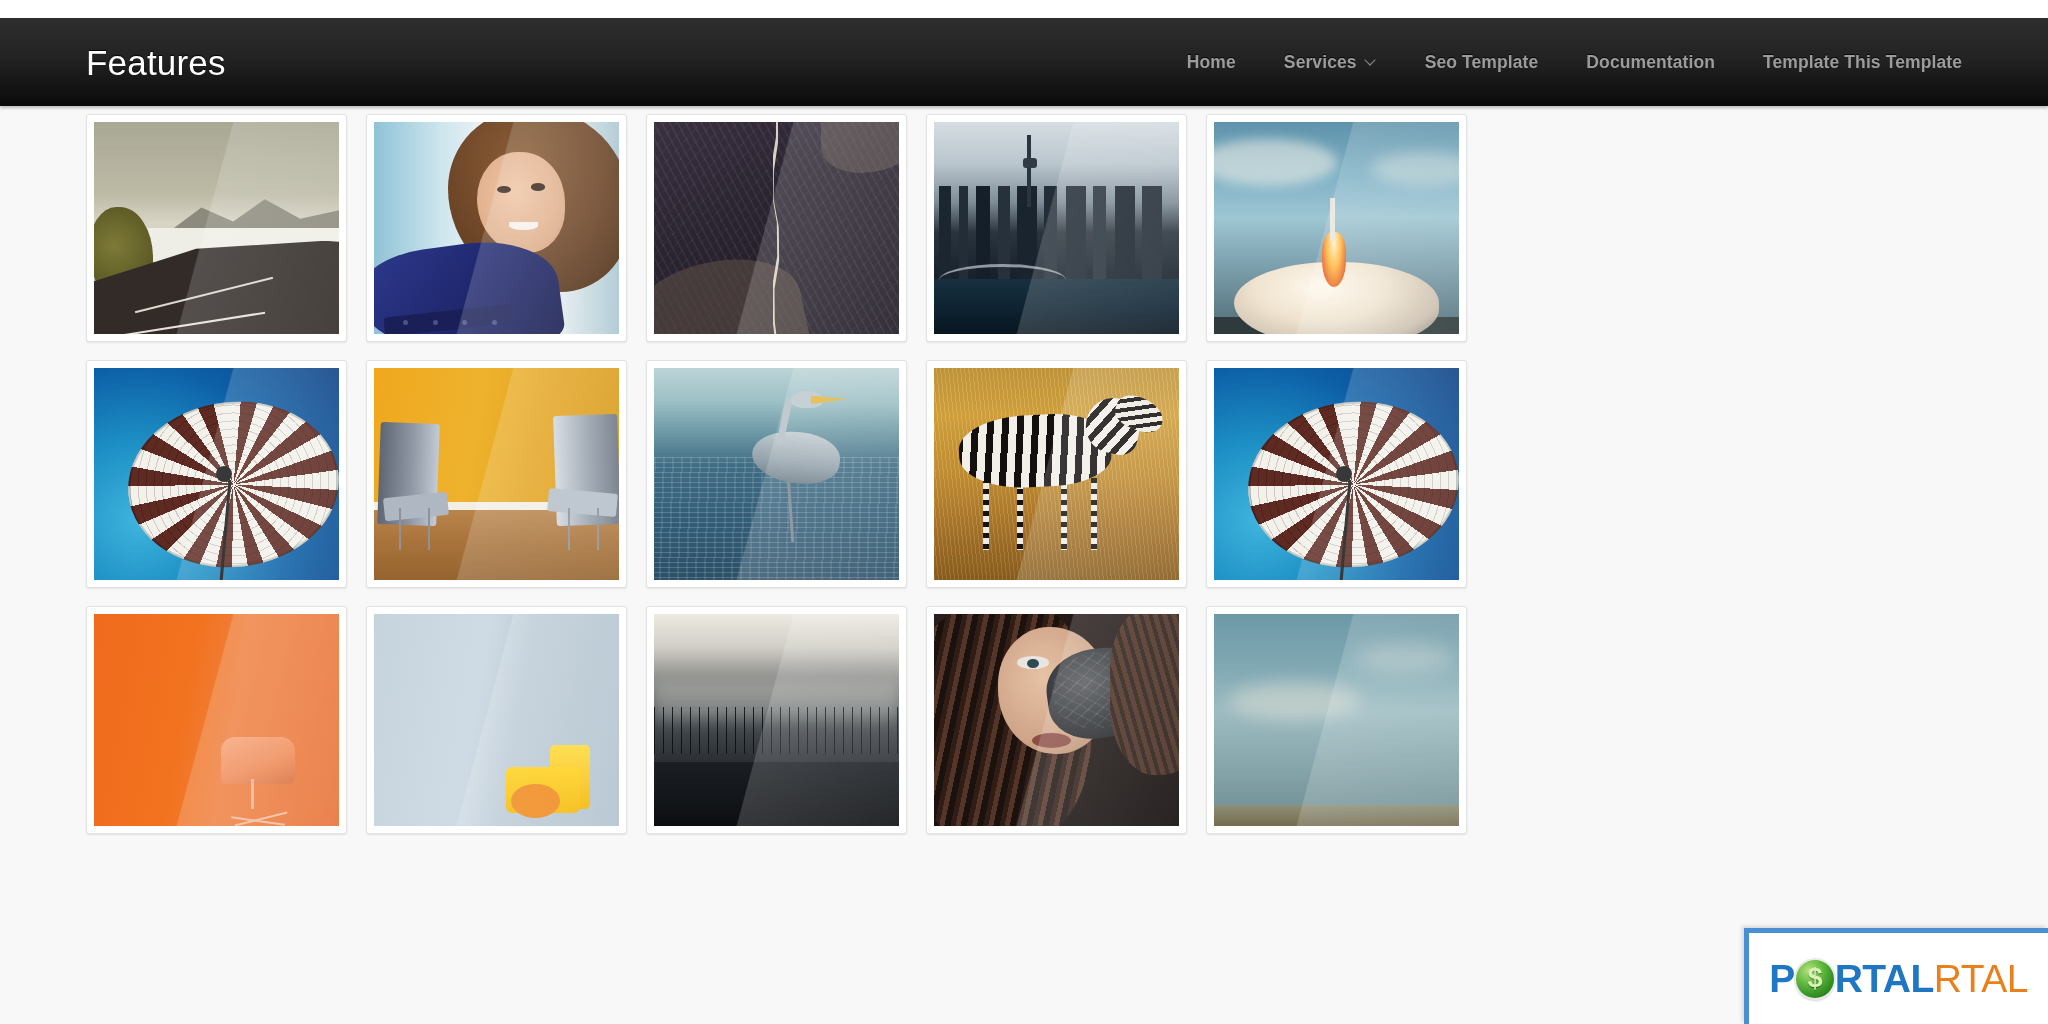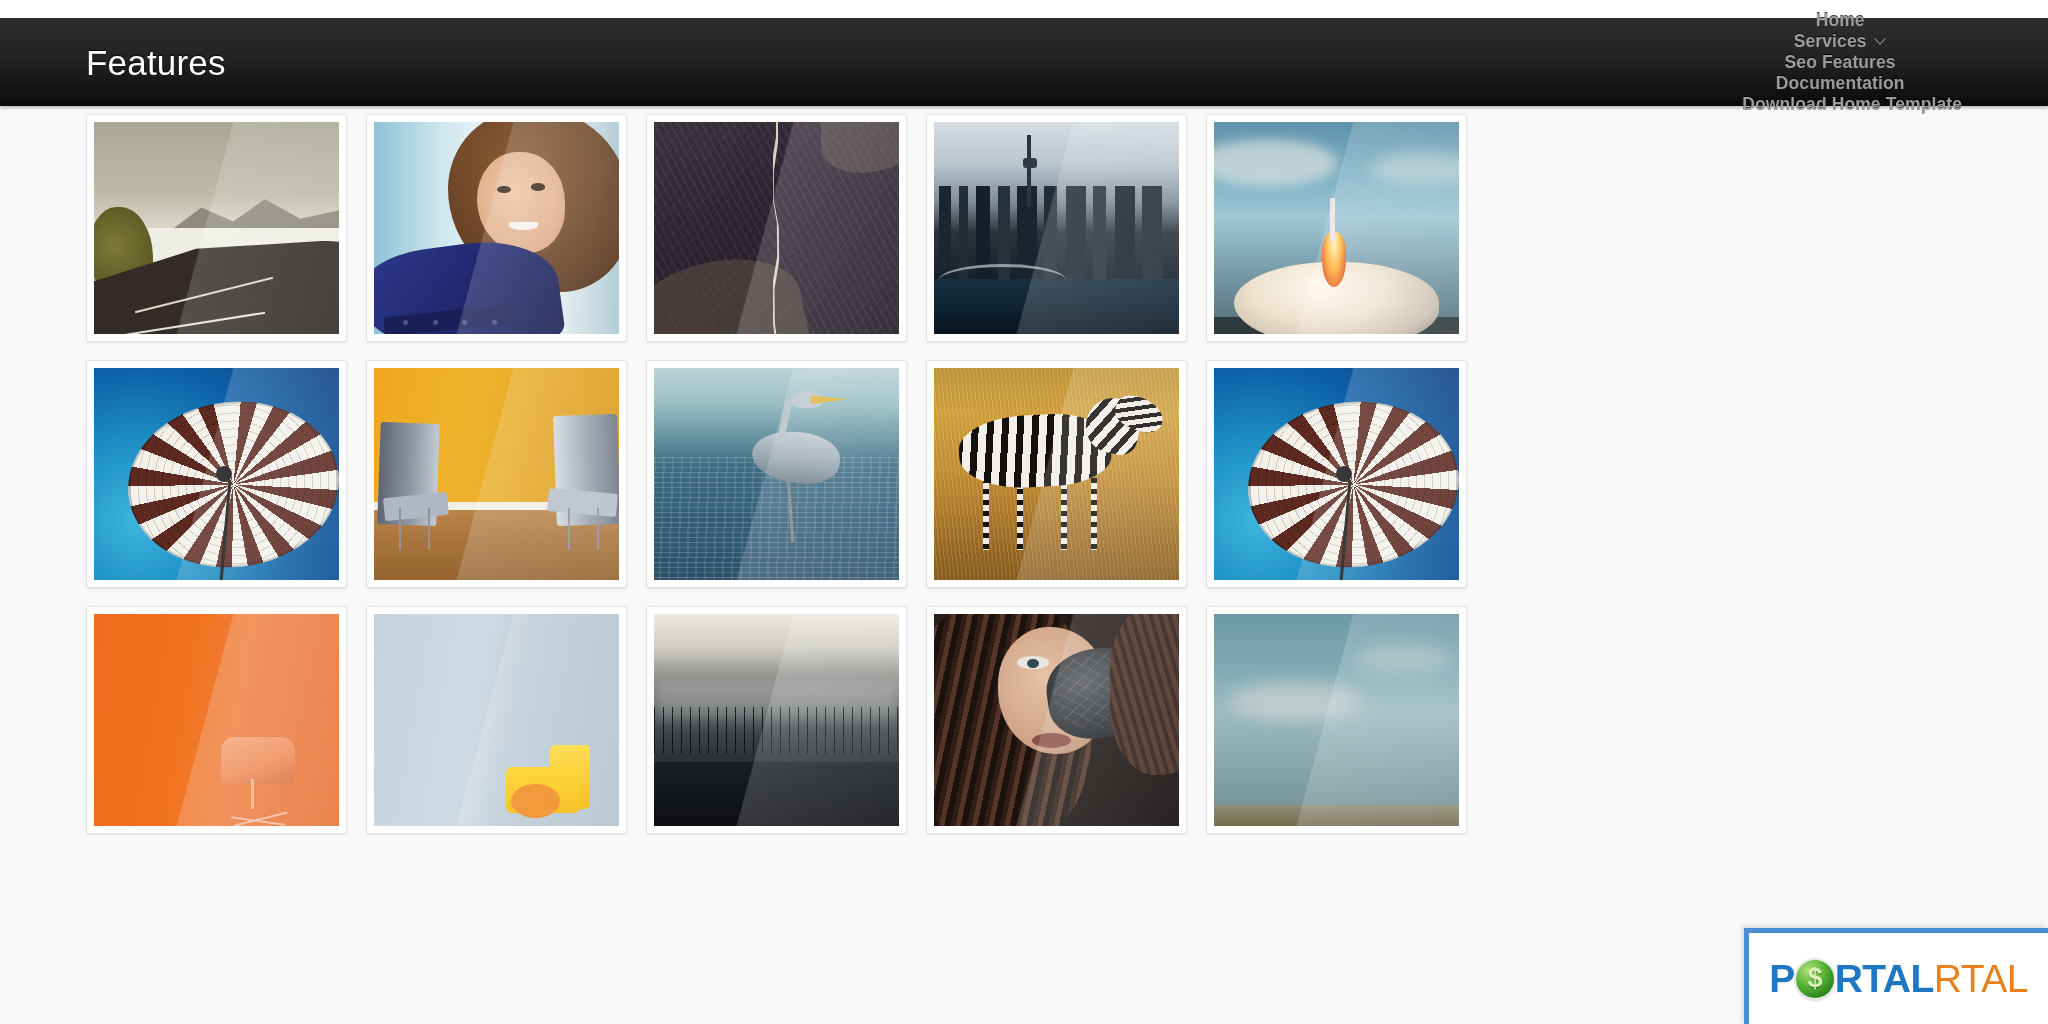--- a/index.html
+++ b/index.html
@@ -31,21 +31,20 @@
     font-weight: 400;
     letter-spacing: .2px;
     text-shadow: 0 -1px 1px rgba(0,0,0,.9);
     line-height: 1;
   }
   .main-nav {
     margin-left: auto;
     display: flex;
     align-items: center;
     gap: 0px;
-    flex-direction: column;
   }
   .nav-item {
     color: #9c9c9c;
     font-size: 17.5px;
     font-weight: bold;
     padding: 0 24px;
     letter-spacing: .1px;
     white-space: nowrap;
     display: flex; align-items: center; gap: 9px;
     cursor: pointer;
@@ -323,29 +322,29 @@
       <div class="nav-item">
         <span>Home</span>
       </div>
 
       <div class="nav-item">
         <span>Services</span>
         <span class="caret"></span>
       </div>
 
       <div class="nav-item">
-        <span>Seo Features</span>
+        <span>Seo Template</span>
       </div>
 
       <div class="nav-item">
         <span>Documentation</span>
       </div>
 
       <div class="nav-item">
-        <span>Download Home Template</span>
+        <span>Template This Template</span>
       </div>
 
     </nav>
   </div>
 
   <div class="gallery">
 
     <div class="thumb-card" title="Desert highway curving through salt flats">
       <div class="thumb-img">
         <div class="scene s-road">

